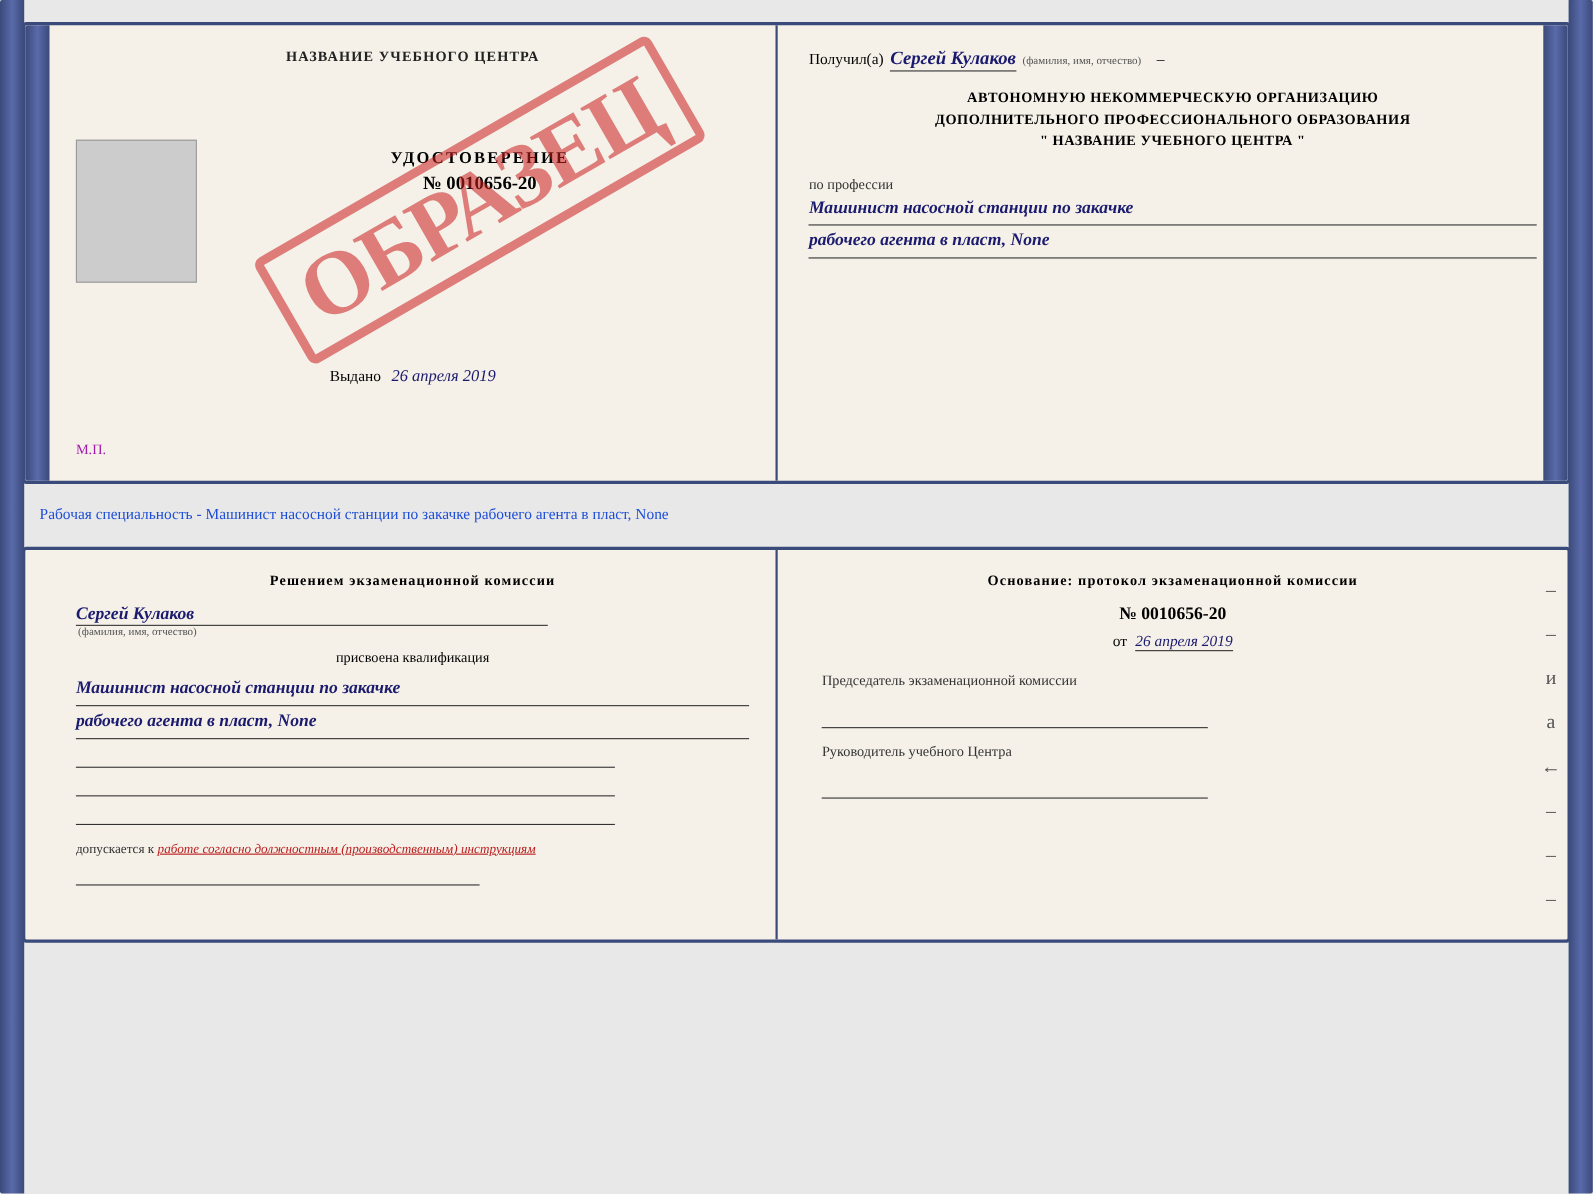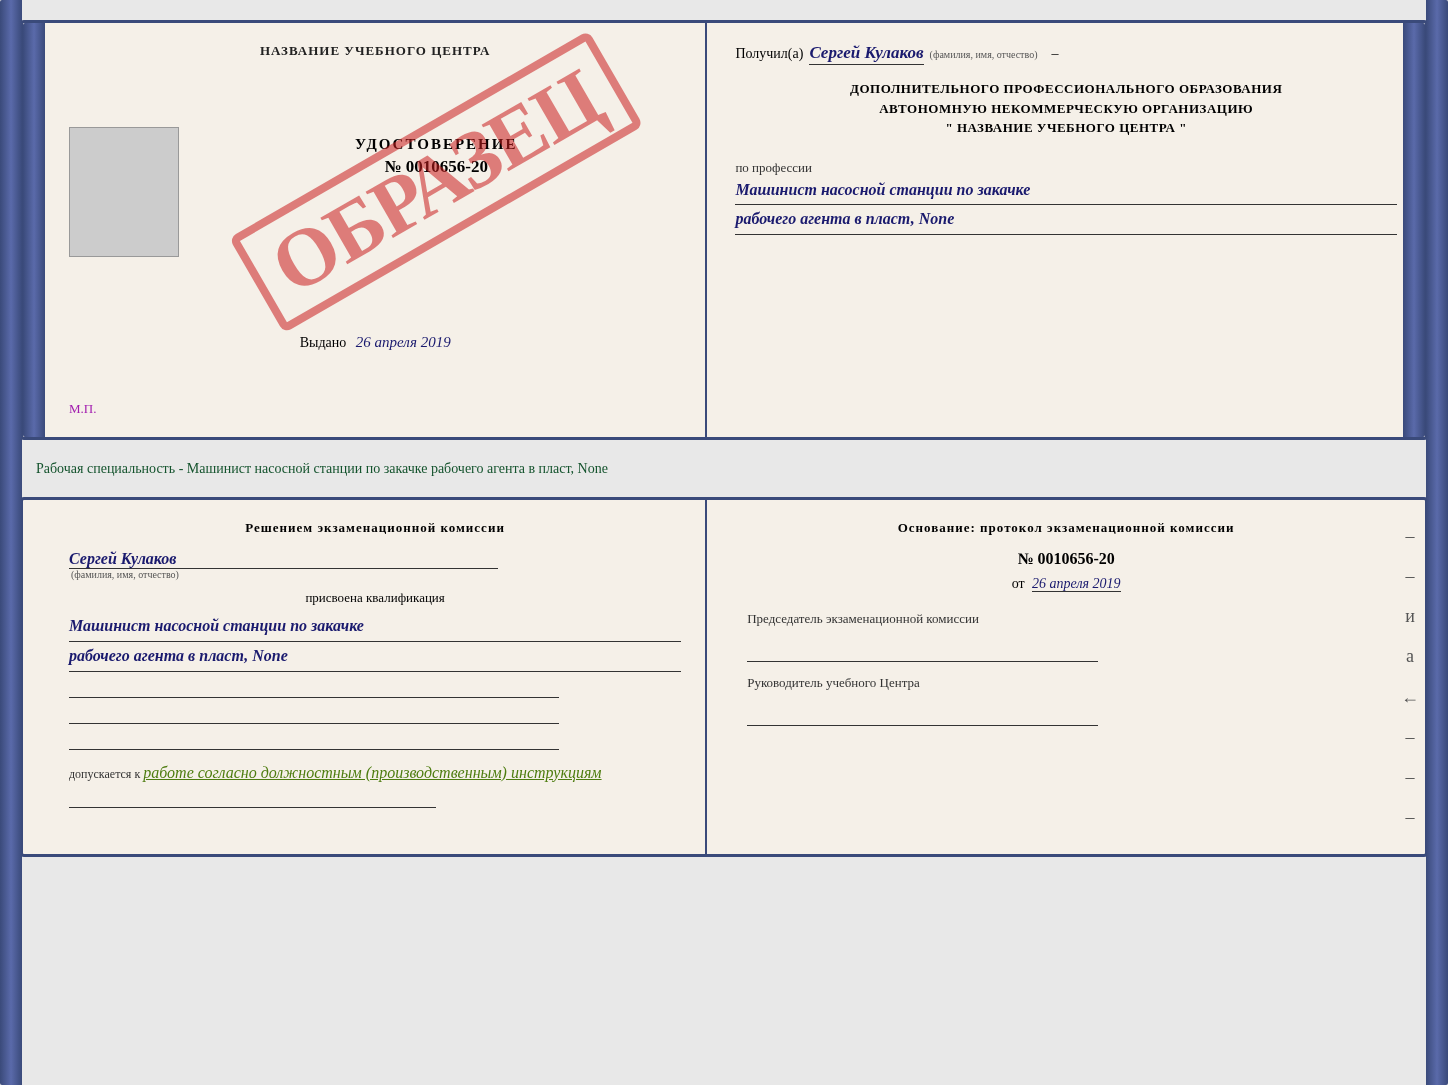--- a/index.html
+++ b/index.html
@@ -185,21 +185,21 @@
       align-items: center;
       font-size: 18px;
       color: #555;
       gap: 8px;
       padding: 20px 0;
     }
 
     
     .specialty-text {
       font-size: 14px;
-      color: #14532d;
+      color: #1d4ed8;
       margin: 6px 16px;
       line-height: 1.5;
     }
 
     
     .document-bottom {
       display: flex;
       background: #f5f0e8;
       border: 3px solid #3a4a7a;
       border-radius: 4px;
@@ -269,22 +269,22 @@
 
     .allowed-work {
       font-size: 12px;
       color: #333;
       margin-top: 14px;
     }
 
     .allowed-work-value {
       font-style: italic;
       text-decoration: underline;
-      font-size: 16px;
-      color: #4d7c0f;
+      font-size: 12px;
+      color: #b91c1c;
     }
 
     
     .basis-title {
       font-size: 13px;
       text-align: center;
       font-weight: bold;
       letter-spacing: 1px;
       margin-bottom: 14px;
     }
@@ -399,22 +399,22 @@
     <div class="doc-right">
       <div class="recipient-line">
         <span style="font-size:14px;">Получил(а)</span>
         <span class="recipient-name">Сергей Кулаков</span>
         <span style="font-size:10px; color:#555;">(фамилия, имя, отчество)</span>
         <span style="font-size:14px; margin-left:8px;">–</span>
       </div>
 
 
       <div class="org-block">
+        <div>АВТОНОМНУЮ НЕКОММЕРЧЕСКУЮ ОРГАНИЗАЦИЮ</div>
         <div>ДОПОЛНИТЕЛЬНОГО ПРОФЕССИОНАЛЬНОГО ОБРАЗОВАНИЯ</div>
-        <div>АВТОНОМНУЮ НЕКОММЕРЧЕСКУЮ ОРГАНИЗАЦИЮ</div>
         <div>"   НАЗВАНИЕ УЧЕБНОГО ЦЕНТРА   "</div>
       </div>
 
       <div style="margin-top:8px;">
         <div class="profession-label">по профессии</div>
         <div class="profession-value">Машинист насосной станции по закачке</div>
         <div class="profession-value">рабочего агента в пласт, None</div>
       </div>
 
       <div class="right-side-dashes">

